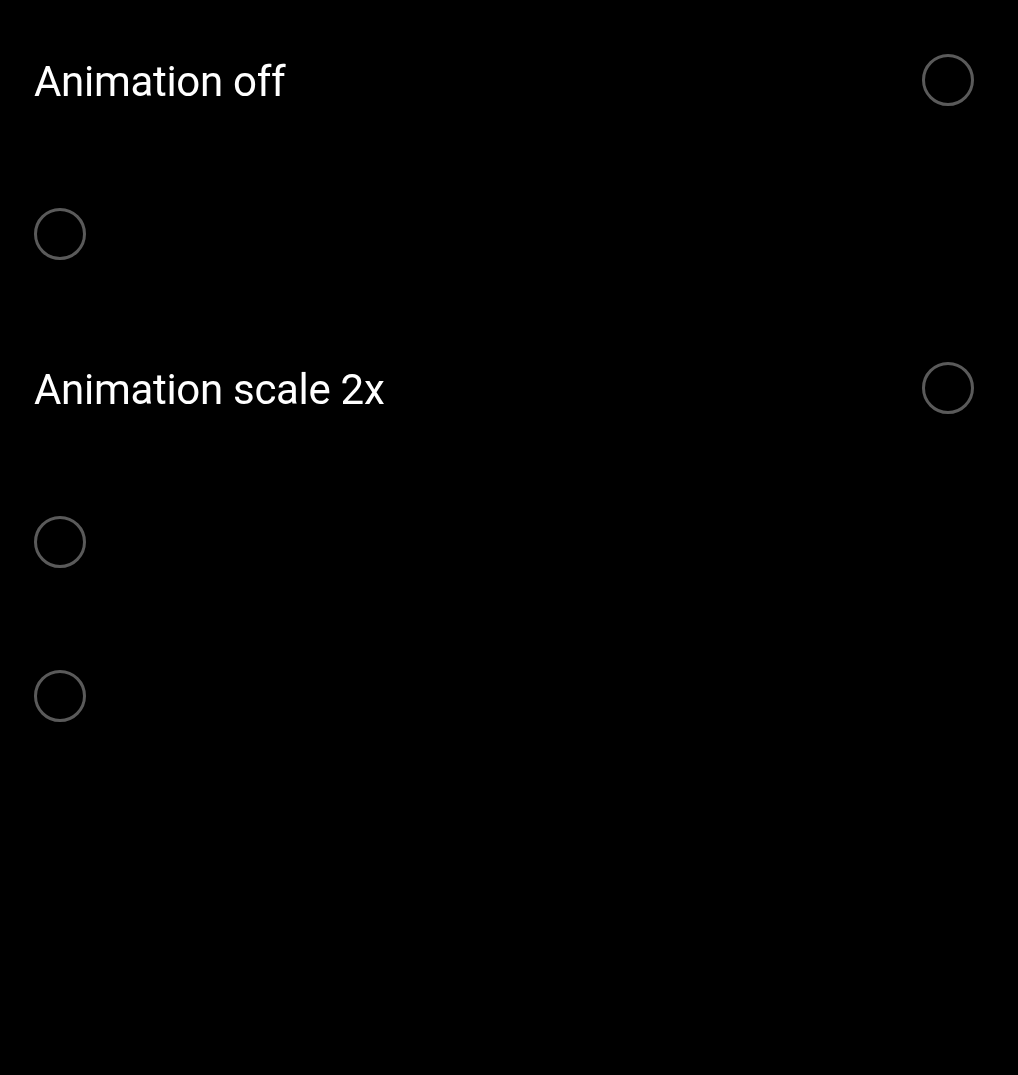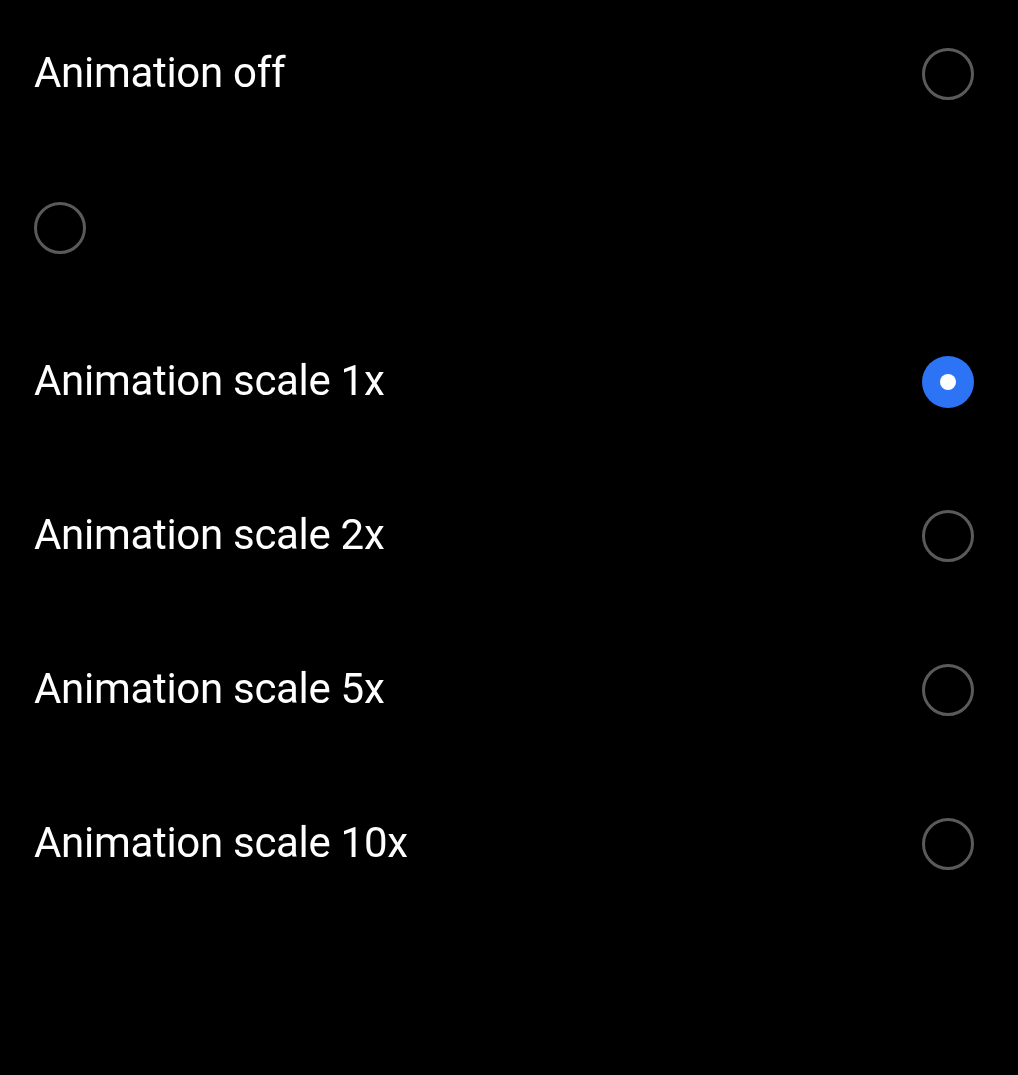--- a/index.html
+++ b/index.html
@@ -14,21 +14,21 @@
       font-family: -apple-system, BlinkMacSystemFont, 'Segoe UI', Roboto, Helvetica, Arial, sans-serif;
       overflow: hidden;
     }
     .list {
       display: flex;
       flex-direction: column;
       padding-top: 0;
     }
     .list-item {
       display: flex;
-      align-items: flex-start;
+      align-items: flex-end;
       justify-content: space-between;
       padding: 48px 34px 48px 34px;
       cursor: pointer;
       height: 154px;
     }
     .list-item-label {
       color: #ffffff;
       font-size: 42px;
       font-weight: 400;
       letter-spacing: -0.3px;
@@ -64,34 +64,28 @@
 
   <div class="list-item">
     <span class="list-item-label">Animation off</span>
     <span class="radio"></span>
   </div>
 
   <div class="list-item">
     <span class="radio"></span>
   </div>
 
-  <div class="list-item">
-    <span class="list-item-label">Animation scale 1x</span>
-    <span class="radio selected"></span>
-  </div>
 
 
   <div class="list-item">
     <span class="list-item-label">Animation scale 2x</span>
     <span class="radio"></span>
   </div>
 
   <div class="list-item">
-    <span class="list-item-label">Animation scale 5x</span>
     <span class="radio"></span>
   </div>
 
   <div class="list-item">
-    <span class="list-item-label">Animation scale 10x</span>
     <span class="radio"></span>
   </div>
 
 </div>
 
 </body></html>

